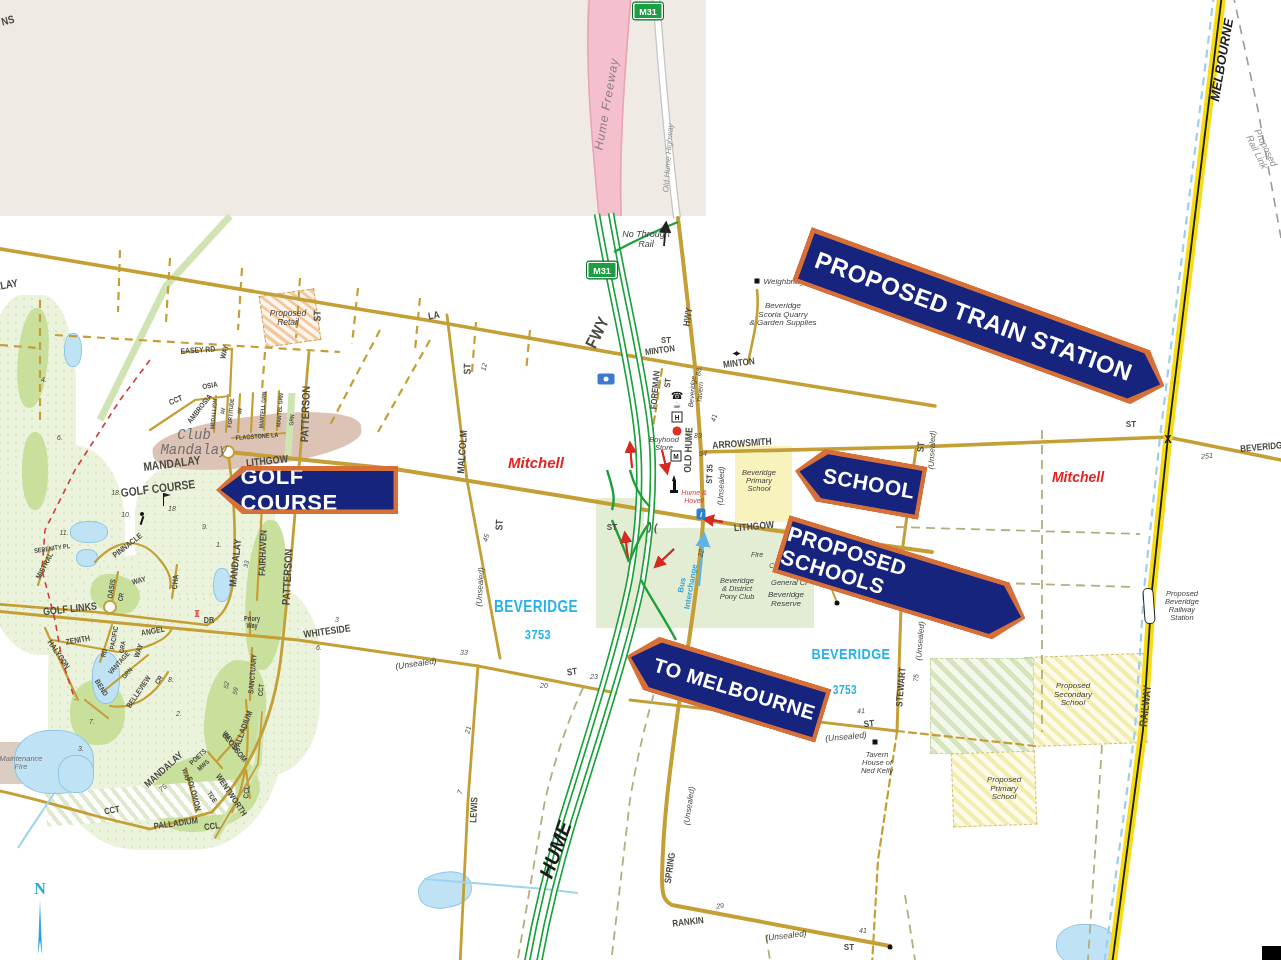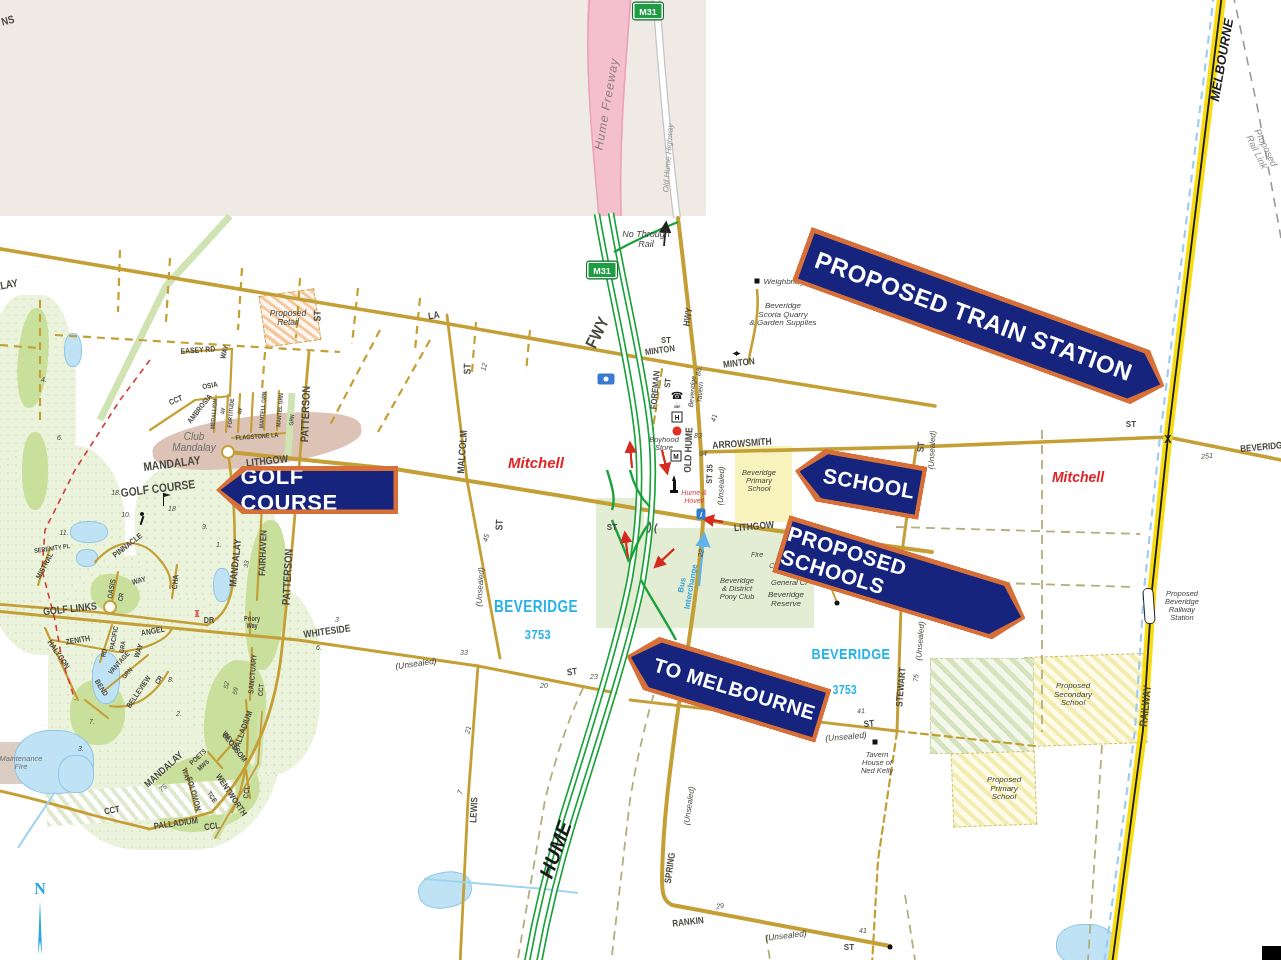--- a/index.html
+++ b/index.html
@@ -305,21 +305,21 @@
       <span class="lbl k-st" style="left: 200px; top: 409px; font-size: 7.5px; transform: translate(-50%, -50%) rotate(-52deg) scaleX(0.85);">AMBROSIA</span>
       <span class="lbl k-st" style="left: 176px; top: 401px; font-size: 8px; transform: translate(-50%, -50%) rotate(-22deg) scaleX(0.85);">CCT</span>
       <span class="lbl k-st" style="left: 214px; top: 414px; font-size: 6px; transform: translate(-50%, -50%) rotate(-85deg) scaleX(0.85);">MEDALLION</span>
       <span class="lbl k-st" style="left: 223px; top: 411px; font-size: 6px; transform: translate(-50%, -50%) rotate(-85deg) scaleX(0.85);">AV</span>
       <span class="lbl k-st" style="left: 231px; top: 413px; font-size: 6px; transform: translate(-50%, -50%) rotate(-85deg) scaleX(0.85);">FORTITUDE</span>
       <span class="lbl k-st" style="left: 240px; top: 411px; font-size: 6px; transform: translate(-50%, -50%) rotate(-85deg) scaleX(0.85);">AV</span>
       <span class="lbl k-st" style="left: 263px; top: 410px; font-size: 6px; transform: translate(-50%, -50%) rotate(-85deg) scaleX(0.85);">MANTELL GRN</span>
       <span class="lbl k-st" style="left: 280px; top: 410px; font-size: 6px; transform: translate(-50%, -50%) rotate(-85deg) scaleX(0.85);">MANTEL GRN</span>
       <span class="lbl k-st" style="left: 257px; top: 436px; font-size: 6.5px; transform: translate(-50%, -50%) rotate(-4deg) scaleX(0.85);">FLAGSTONE LA</span>
       <span class="lbl k-st" style="left: 292px; top: 420px; font-size: 6px; transform: translate(-50%, -50%) rotate(-85deg) scaleX(0.85);">GRN</span>
-      <span class="lbl k-poi" style="left: 194px; top: 443px; font-size: 10px; color: rgb(111, 111, 111); transform: translate(-50%, -50%) rotate(0deg);">Club
+      <span class="lbl k-poi" style="left: 194px; top: 443px; font-size: 14px; color: rgb(111, 111, 111); transform: translate(-50%, -50%) rotate(0deg); font-family: Liberation Mono, monospace;">Club
 Mandalay</span>
       <span class="lbl k-st" style="left: 172px; top: 464px; font-size: 12px; transform: translate(-50%, -50%) rotate(-7deg) scaleX(0.85);">MANDALAY</span>
       <span class="lbl k-st" style="left: 158px; top: 489px; font-size: 12px; transform: translate(-50%, -50%) rotate(-7deg) scaleX(0.85);">GOLF COURSE</span>
       <span class="lbl k-st" style="left: 267px; top: 461px; font-size: 10.5px; transform: translate(-50%, -50%) rotate(-6deg) scaleX(0.85);">LITHGOW</span>
       <span class="lbl k-num" style="left: 44px; top: 380px; font-size: 7.5px; transform: translate(-50%, -50%) rotate(0deg);">4.</span>
       <span class="lbl k-num" style="left: 60px; top: 438px; font-size: 7.5px; transform: translate(-50%, -50%) rotate(0deg);">6.</span>
       <span class="lbl k-num" style="left: 116px; top: 493px; font-size: 7px; transform: translate(-50%, -50%) rotate(0deg);">18.</span>
       <span class="lbl k-num" style="left: 126px; top: 515px; font-size: 7px; transform: translate(-50%, -50%) rotate(0deg);">10.</span>
       <span class="lbl k-num" style="left: 172px; top: 509px; font-size: 7px; transform: translate(-50%, -50%) rotate(0deg);">18</span>
       <span class="lbl k-num" style="left: 205px; top: 527px; font-size: 7px; transform: translate(-50%, -50%) rotate(0deg);">9.</span>

